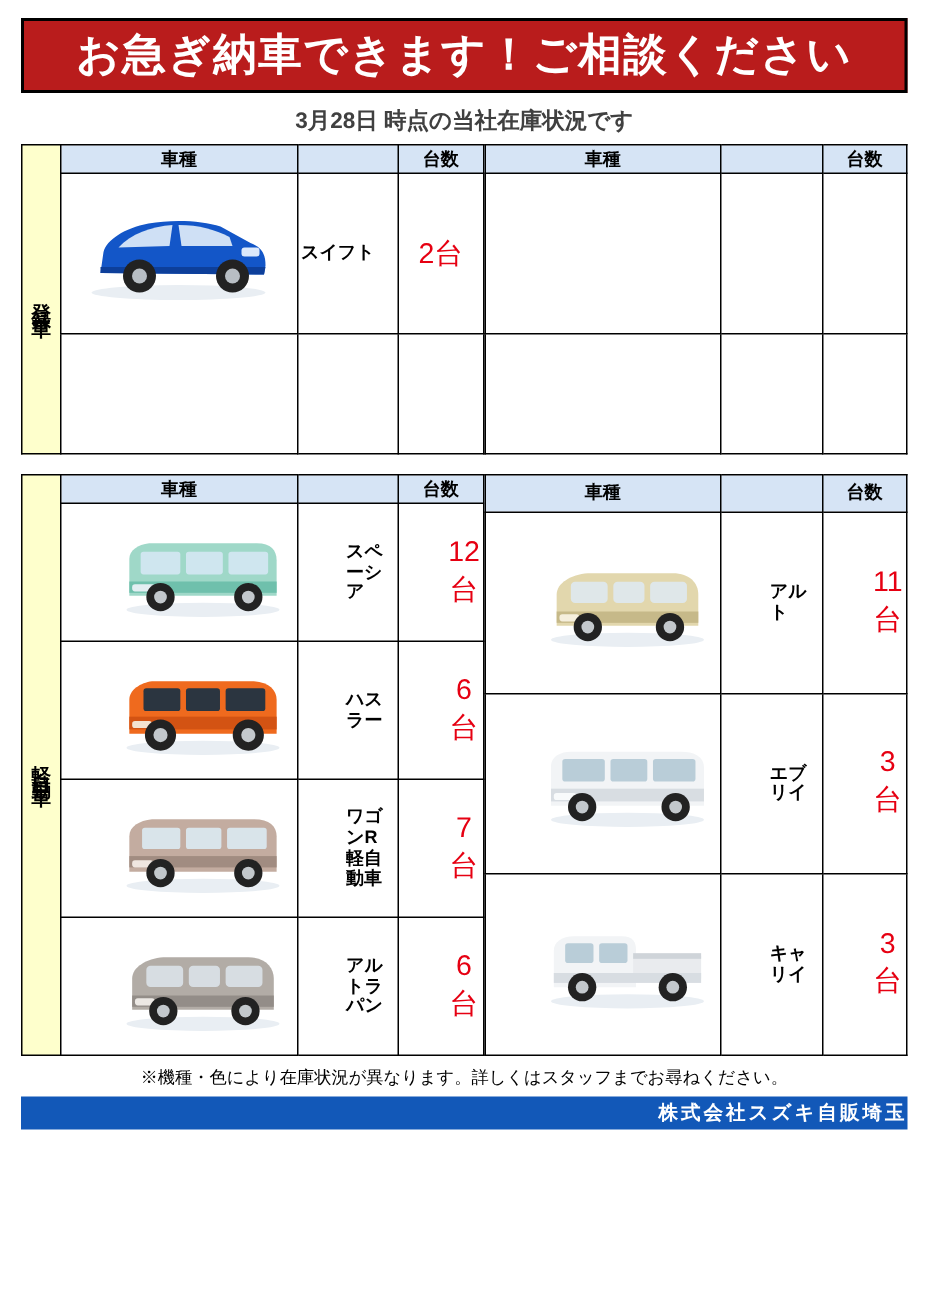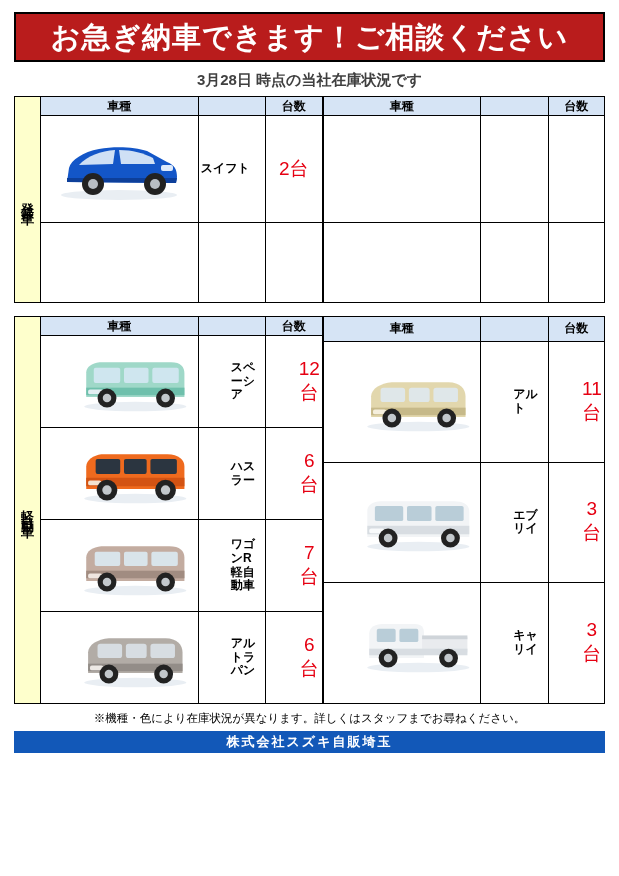--- a/index.html
+++ b/index.html
@@ -136,21 +136,21 @@
     text-align: center;
     font-size: 11.5px;
     margin-top: 7px;
     margin-bottom: 5px;
   }
   .footer-bar {
     background: #1258b8;
     height: 22px;
     display: flex;
     align-items: center;
-    justify-content: center;
+    justify-content: flex-end;
   }
   .footer-bar span {
     color: #fff;
     font-size: 13px;
     font-weight: bold;
     letter-spacing: 2px;
   }
   .gap-12 { height: 13px; }
 </style>
 </head>

